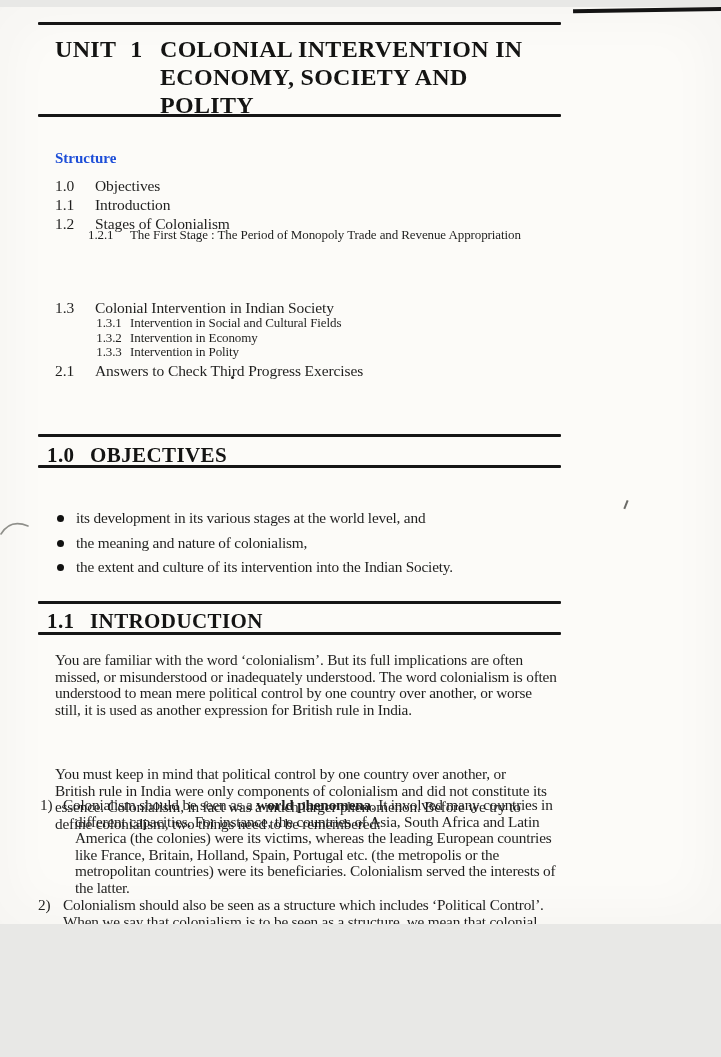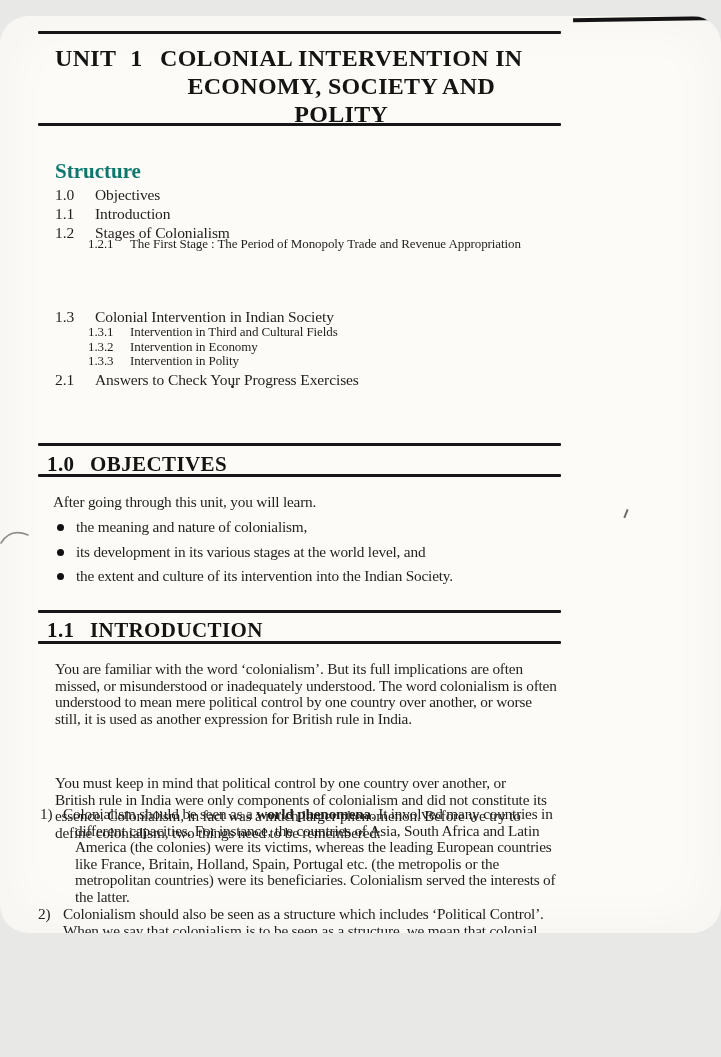--- a/index.html
+++ b/index.html
@@ -1,50 +1,49 @@
 <!DOCTYPE html>
 <html><head>
 <meta charset="utf-8">
 <style>
   html,body { margin:0; padding:0; background:#e8e8e6; }
   .page {
-    position:relative; width:721px; height:917px; margin:16px auto;
+    position:relative; width:721px; height:917px; margin:7px auto;
     background:#fcfbf8; overflow:hidden;
     font-family:"Liberation Serif","DejaVu Serif",serif;
     color:#1f1f1e;
     box-shadow: inset 0 0 60px rgba(60,60,50,0.04);
-    border-radius: 28px;
   }
   
   .rule { position:absolute; left:38px; width:523px; background:#161616; height:2.5px; border-radius:1px; }
   .rule.title-top    { top:15px; }
   .rule.title-bottom { top:107px; height:3px; }
   .rule.obj-top      { top:427px; }
   .rule.obj-bottom   { top:458px; }
   .rule.intro-top    { top:594px; }
   .rule.intro-bottom { top:625px; }
   
   .edge-top    { position:absolute; top:0; left:573px; width:148px; height:4px; background:#141414; transform:rotate(-0.9deg); transform-origin:right top; }
   .edge-bottom { position:absolute; top:1043px; left:8px; width:705px; height:9px; background:#0b0b0b; transform:rotate(-0.22deg); transform-origin:left center; border-radius:2px; }
   .pen-mark    { position:absolute; left:0; top:510px; }
   .slash-mark  { position:absolute; left:625px; top:493px; width:1.5px; height:9px; background:#6a6a66; transform:rotate(22deg); }
   .stray-dot   { position:absolute; left:231px; top:369px; width:3px; height:3px; background:#262626; border-radius:50%; }
   
   .title-block { position:absolute; left:55px; top:28px; display:flex; font-weight:bold; font-size:24px; line-height:28px; letter-spacing:0.3px; color:#141413; }
   .unit-col { width:105px; display:flex; gap:14px; }
-  .title-lines { white-space:pre-line;text-align:center; }
-  
-  .structure-heading { position:absolute; left:55px; top:143px; font-weight:bold; font-size:21px; color:#0f766e; }
+  .title-lines { white-space:pre-line; }
+  
+  .structure-heading { position:absolute; left:55px; top:143px; font-weight:bold; font-size:15px; color:#1d4ed8; }
   .toc { position:absolute; left:55px; font-size:15.5px; letter-spacing:-0.1px; }
   .toc-a  { top:170px; } .toc-13 { top:292px; } .toc-b { top:355px; }
   .toc .toc-row { display:flex; height:19.2px; }
   .toc-b .toc-row { height:18.8px; }
   .toc-num { width:40px; flex:0 0 40px; }
   .toc-sub { position:absolute; left:88px; font-size:13px; letter-spacing:-0.1px; line-height:13.8px; }
-  .toc-sub-12 { top:221px; } .toc-sub-13 { top:309px; line-height:14.5px; }
+  .toc-sub-12 { top:221px; } .toc-sub-13 { top:309px; line-height:14.5px;text-align:center; }
   .toc-sub .toc-row { display:flex; height:auto; }
   .toc-sub .toc-num { width:42px; flex:0 0 42px; }
   .toc-sub .toc-label { white-space:pre-line; max-width:445px; }
   
   .sec-header { position:absolute; left:47px; display:flex; font-weight:bold; font-size:21px; letter-spacing:0.4px; color:#141413; }
   .sec-header .sec-num { width:43px; flex:0 0 43px; }
   .obj-header   { top:436px; }
   .intro-header { top:602px; }
   
   .body-text { font-size:15.3px; line-height:16.6px; letter-spacing:-0.2px; }
@@ -116,56 +115,55 @@
   <div class="toc toc-13">
     <div class="toc-row">
         <span class="toc-num">1.3</span>
         <span class="toc-label">Colonial Intervention in Indian Society</span>
       </div>
   </div>
 
   <div class="toc-sub toc-sub-13">
     <div class="toc-row">
         <span class="toc-num">1.3.1</span>
-        <span class="toc-label">Intervention in Third and Cultural Fields</span>
+        <span class="toc-label">Intervention in Social and Cultural Fields</span>
       </div>
     <div class="toc-row">
         <span class="toc-num">1.3.2</span>
         <span class="toc-label">Intervention in Economy</span>
       </div>
     <div class="toc-row">
         <span class="toc-num">1.3.3</span>
         <span class="toc-label">Intervention in Polity</span>
       </div>
   </div>
 
   <div class="toc toc-b">
     <div class="toc-row">
         <span class="toc-num">2.1</span>
-        <span class="toc-label">Answers to Check Your Progress Exercises</span>
+        <span class="toc-label">Answers to Check Third Progress Exercises</span>
       </div>
   </div>
 
   <div class="rule obj-top"></div>
   <div class="sec-header obj-header">
       <span class="sec-num">1.0</span>
       <span>OBJECTIVES</span>
     </div>
   <div class="rule obj-bottom"></div>
 
-  <div class="obj-intro body-text">After going through this unit, you will learn.</div>
 
   <div class="bullets">
     <div class="bullet-row">
         <span class="bullet-dot"></span>
-        <span class="body-text">the meaning and nature of colonialism,</span>
+        <span class="body-text">its development in its various stages at the world level, and</span>
       </div>
     <div class="bullet-row">
         <span class="bullet-dot"></span>
-        <span class="body-text">its development in its various stages at the world level, and</span>
+        <span class="body-text">the meaning and nature of colonialism,</span>
       </div>
     <div class="bullet-row">
         <span class="bullet-dot"></span>
         <span class="body-text">the extent and culture of its intervention into the Indian Society.</span>
       </div>
   </div>
 
   <div class="rule intro-top"></div>
   <div class="sec-header intro-header">
       <span class="sec-num">1.1</span>

